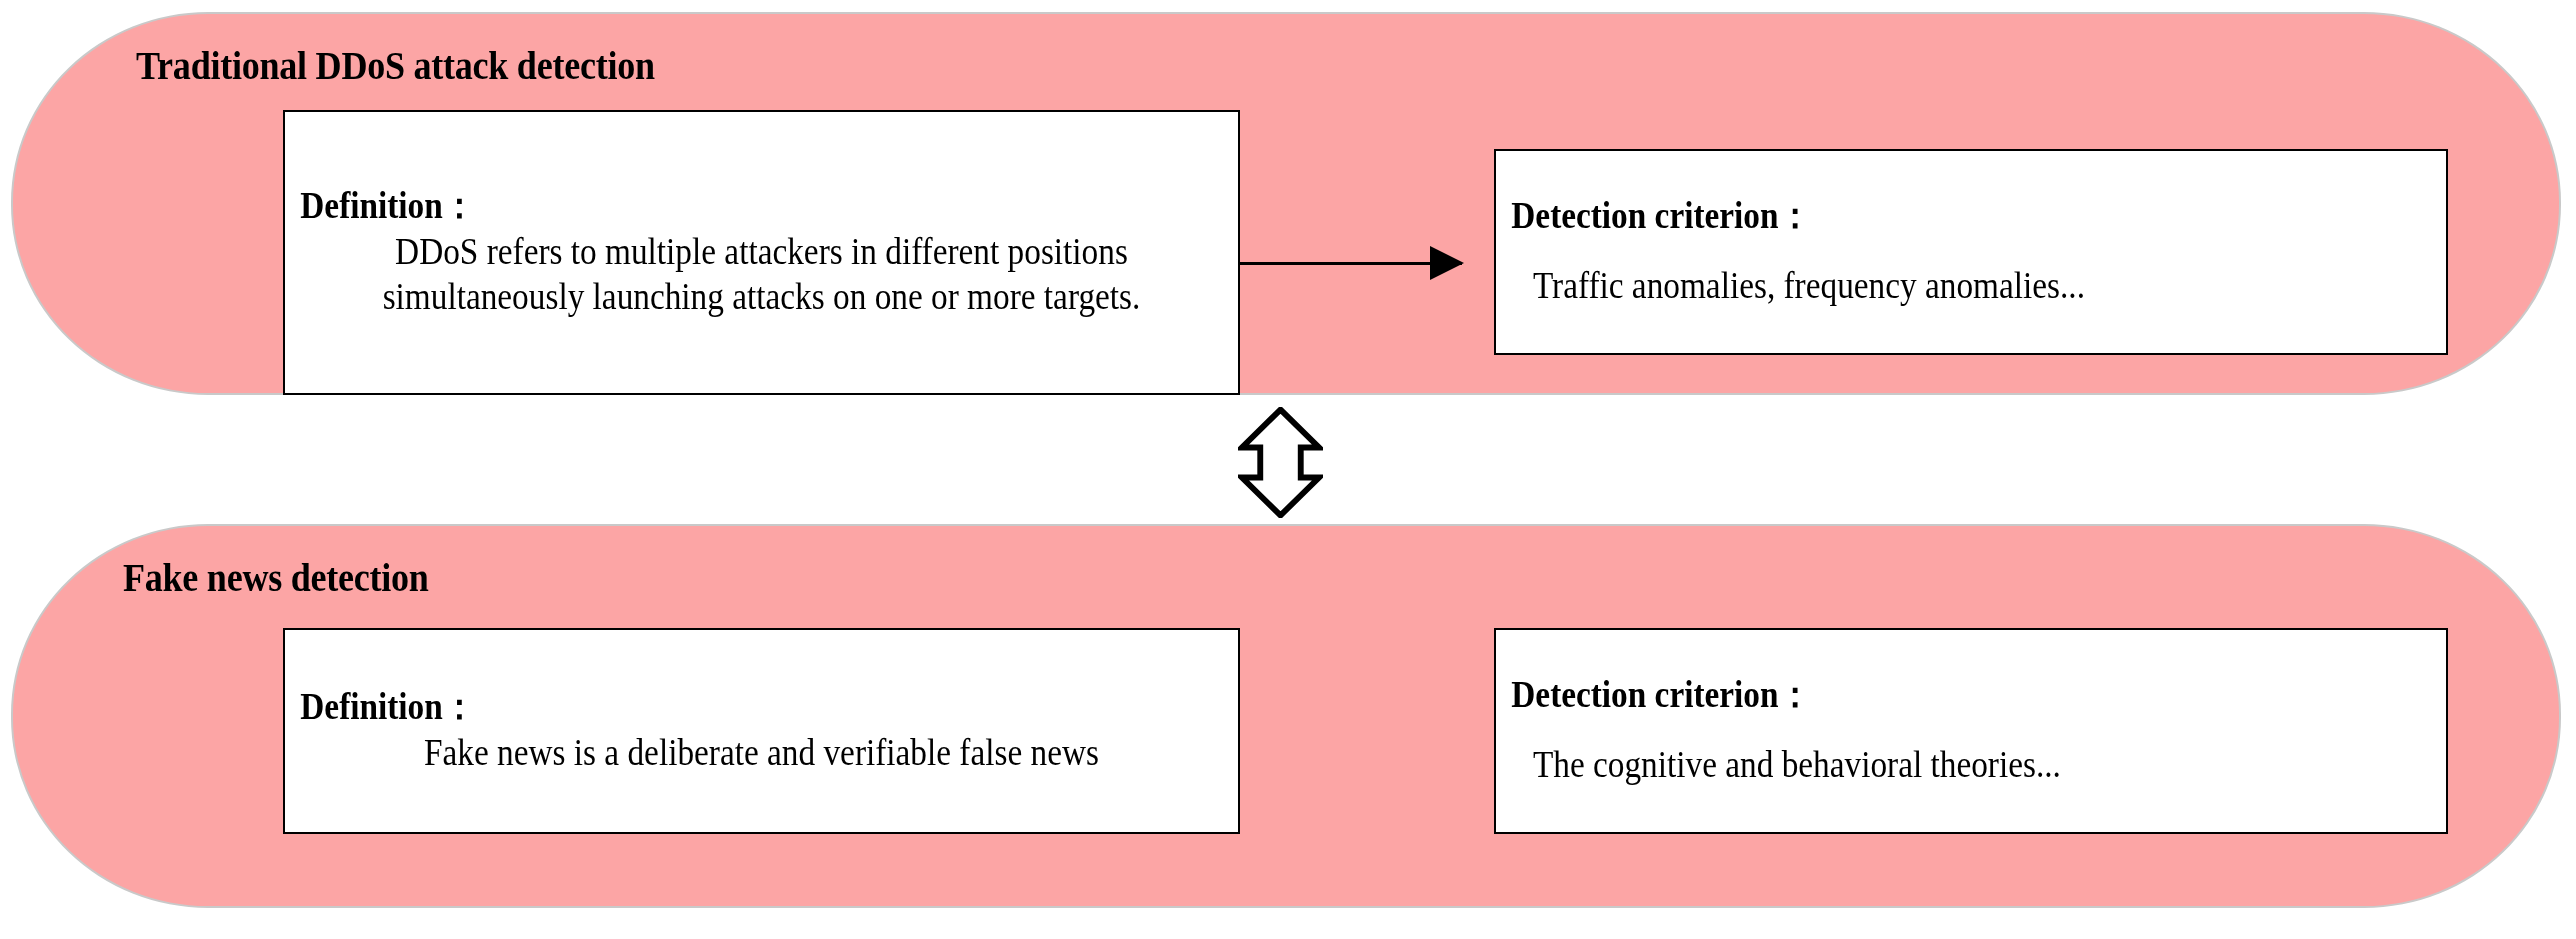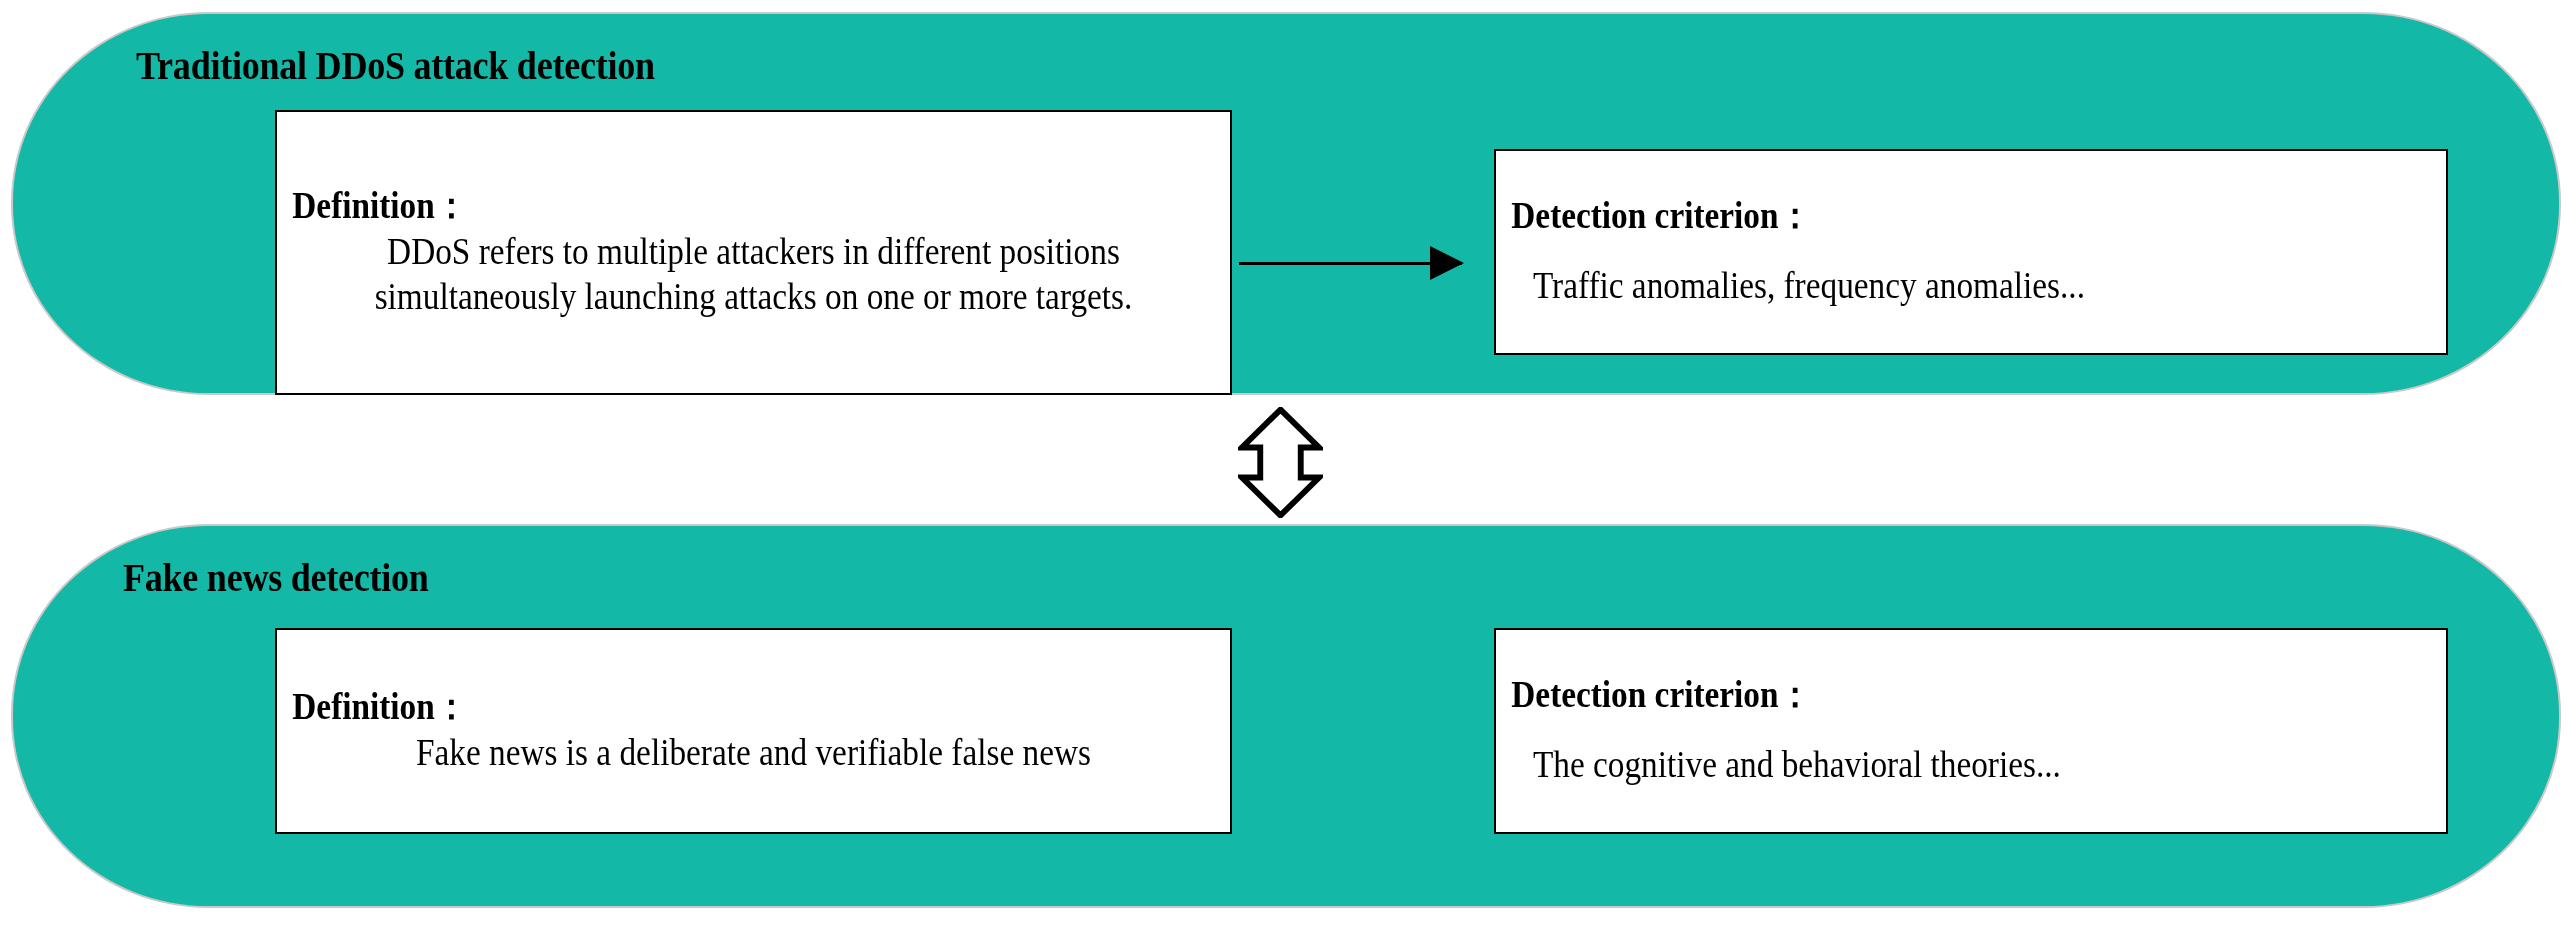--- a/index.html
+++ b/index.html
@@ -16,21 +16,21 @@
   }
 
   
   .panel {
     position: absolute;
     left: 10.5px;
     width: 2550px;
     border: 2px solid #c9c9c9;
     border-radius: 197px / 190px;
     box-sizing: border-box;
-    background: #14b8a6;
+    background: #fca5a5;
   }
   #panel-top    { top: 11.8px;  height: 383px; }
   #panel-bottom { top: 524px; height: 384px; }
 
   .panel-title {
     position: absolute;
     font-weight: bold;
     font-size: 41px;
     line-height: 1.0;
     color: #000000;
@@ -46,21 +46,21 @@
   .box {
     position: absolute;
     border: 2.6px solid #000000;
     box-sizing: border-box;
     background: #ffffff;
     display: flex;
     flex-direction: column;
     justify-content: center;
   }
   .box-def {
-    left: 262px;
+    left: 270px;
     width: 957px;
   }
   .box-crit {
     left: 1481px;
     width: 954px;
     gap: 24px;
   }
   #panel-top .box-def   { top: 96px; height: 285px; }
   #panel-top .box-crit  { top: 135px; height: 206px; }
   #panel-bottom .box-def  { top: 102px; height: 206px; }

